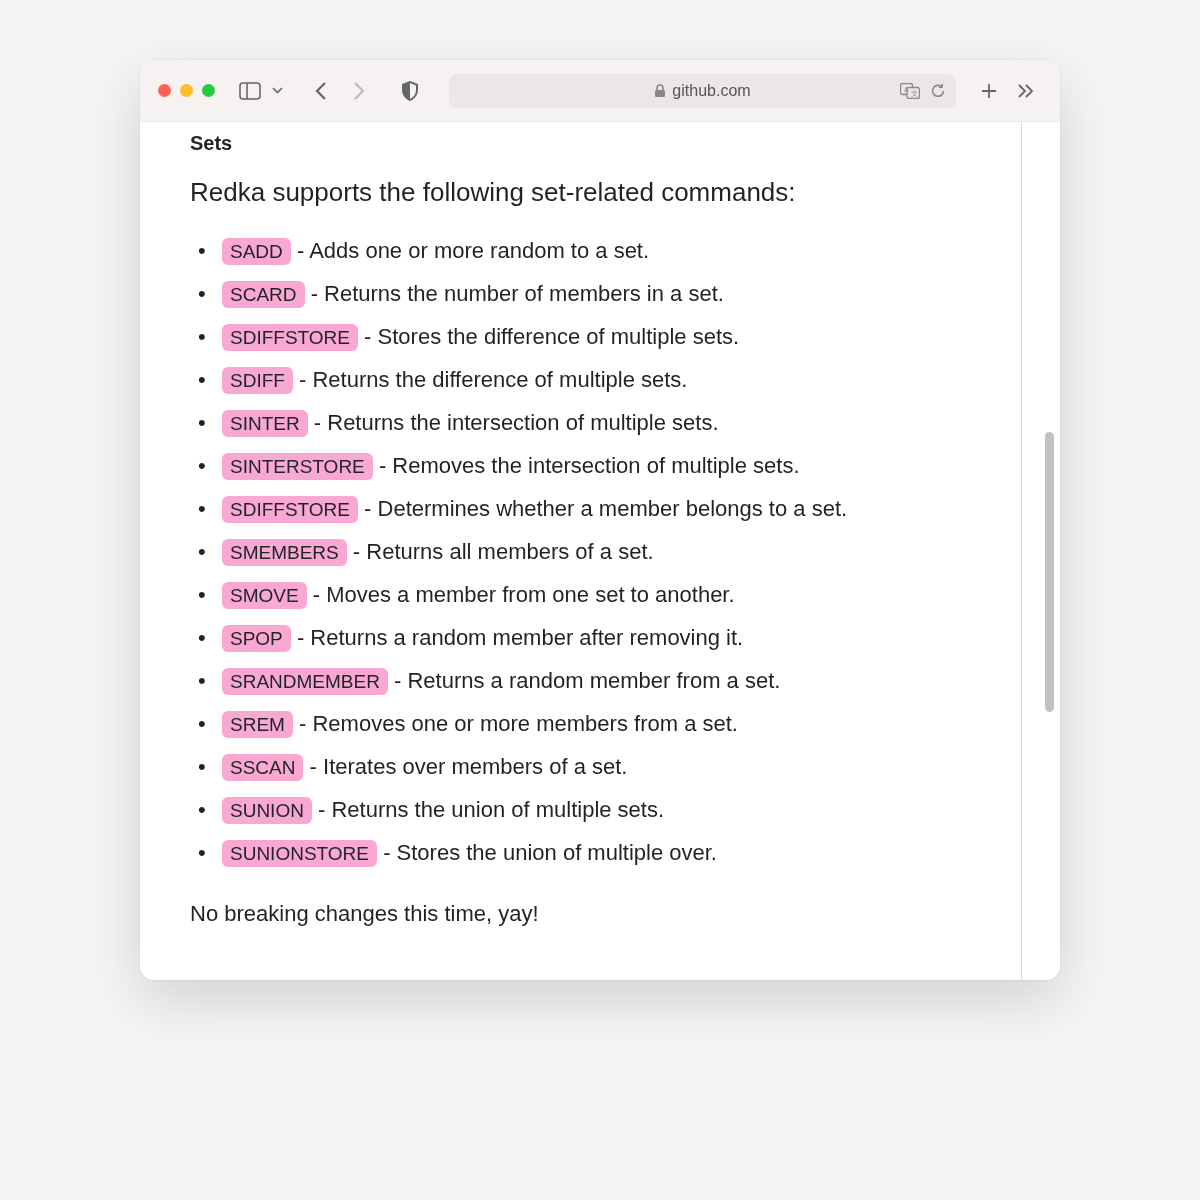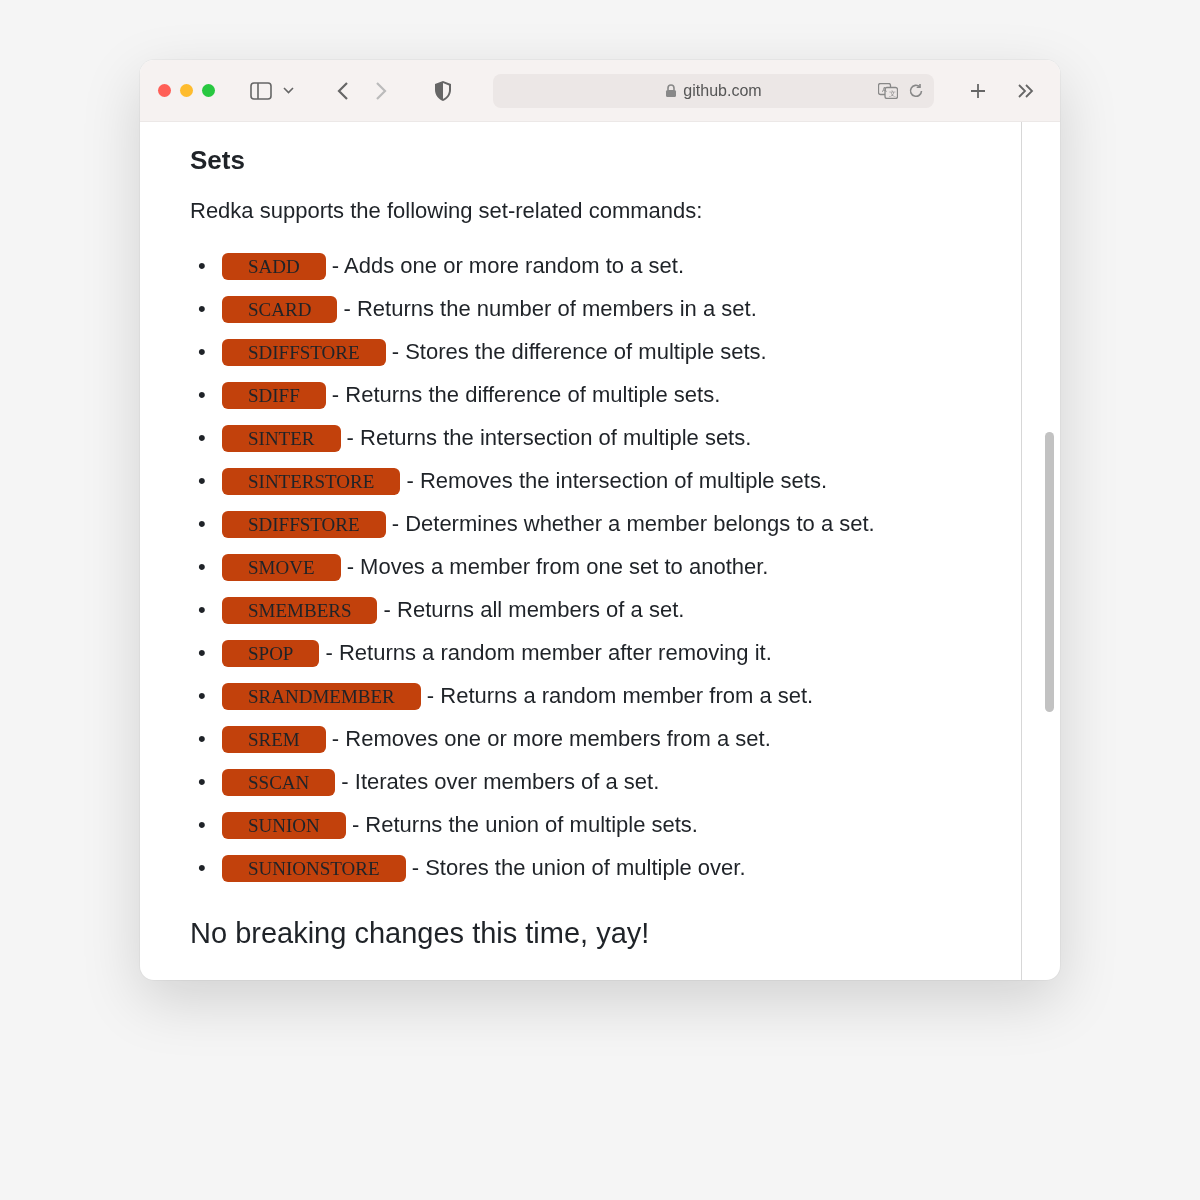--- a/index.html
+++ b/index.html
@@ -27,21 +27,21 @@
       position: relative;
       display: flex;
       flex-direction: column;
     }
     .toolbar {
       height: 62px;
       background: #f6f2f1;
       display: flex;
       align-items: center;
       padding: 0 18px;
-      gap: 16px;
+      gap: 5px;
       border-bottom: 1px solid rgba(0,0,0,0.04);
       flex-shrink: 0;
     }
     .traffic-lights {
       display: flex;
       gap: 9px;
       margin-right: 14px;
     }
     .traffic-light {
       width: 13px;
@@ -106,27 +106,27 @@
       position: relative;
       overflow: hidden;
     }
     .content {
       padding: 10px 50px 40px 50px;
       color: #1f2328;
       height: 100%;
       overflow-y: auto;
     }
     .content h2 {
-      font-size: 26px;
+      font-size: 20px;
       font-weight: 700;
       margin-bottom: 18px;
-      margin-top: 13px;
+      margin-top: 0;
     }
     .intro {
-      font-size: 22px;
+      font-size: 26px;
       margin-bottom: 22px;
       line-height: 1.5;
     }
     ul.commands {
       list-style: none;
       padding-left: 32px;
       margin-bottom: 28px;
     }
     ul.commands li {
       font-size: 22px;
@@ -134,28 +134,28 @@
       margin-bottom: 10px;
       position: relative;
     }
     ul.commands li::before {
       content: "•";
       position: absolute;
       left: -24px;
       font-size: 22px;
     }
     code {
-      font-family: Liberation Serif, serif;
-      background: #c2410c;
-      padding: 3px 26px;
+      font-family: Liberation Sans, sans-serif;
+      background: #f9a8d4;
+      padding: 3px 8px;
       border-radius: 6px;
       font-size: 19px;
     }
     .closing {
-      font-size: 29px;
+      font-size: 22px;
       line-height: 1.5;
     }
     .content-border {
       position: absolute;
       top: 0;
       right: 38px;
       bottom: 0;
       width: 1px;
       background: #d7d7d7;
       pointer-events: none;
@@ -267,22 +267,22 @@
       <h2>Sets</h2>
       <p class="intro">Redka supports the following set-related commands:</p>
       <ul class="commands" id="commands-list">
           <li><code>SADD</code><span> - Adds one or more random to a set.</span></li>
           <li><code>SCARD</code><span> - Returns the number of members in a set.</span></li>
           <li><code>SDIFFSTORE</code><span> - Stores the difference of multiple sets.</span></li>
           <li><code>SDIFF</code><span> - Returns the difference of multiple sets.</span></li>
           <li><code>SINTER</code><span> - Returns the intersection of multiple sets.</span></li>
           <li><code>SINTERSTORE</code><span> - Removes the intersection of multiple sets.</span></li>
           <li><code>SDIFFSTORE</code><span> - Determines whether a member belongs to a set.</span></li>
+          <li><code>SMEMBERS</code><span> - Returns all members of a set.</span></li>
           <li><code>SMOVE</code><span> - Moves a member from one set to another.</span></li>
-          <li><code>SMEMBERS</code><span> - Returns all members of a set.</span></li>
           <li><code>SPOP</code><span> - Returns a random member after removing it.</span></li>
           <li><code>SRANDMEMBER</code><span> - Returns a random member from a set.</span></li>
           <li><code>SREM</code><span> - Removes one or more members from a set.</span></li>
           <li><code>SSCAN</code><span> - Iterates over members of a set.</span></li>
           <li><code>SUNION</code><span> - Returns the union of multiple sets.</span></li>
           <li><code>SUNIONSTORE</code><span> - Stores the union of multiple over.</span></li>
         </ul>
       <p class="closing">No breaking changes this time, yay!</p>
     </div>
     <div class="content-border"></div>

